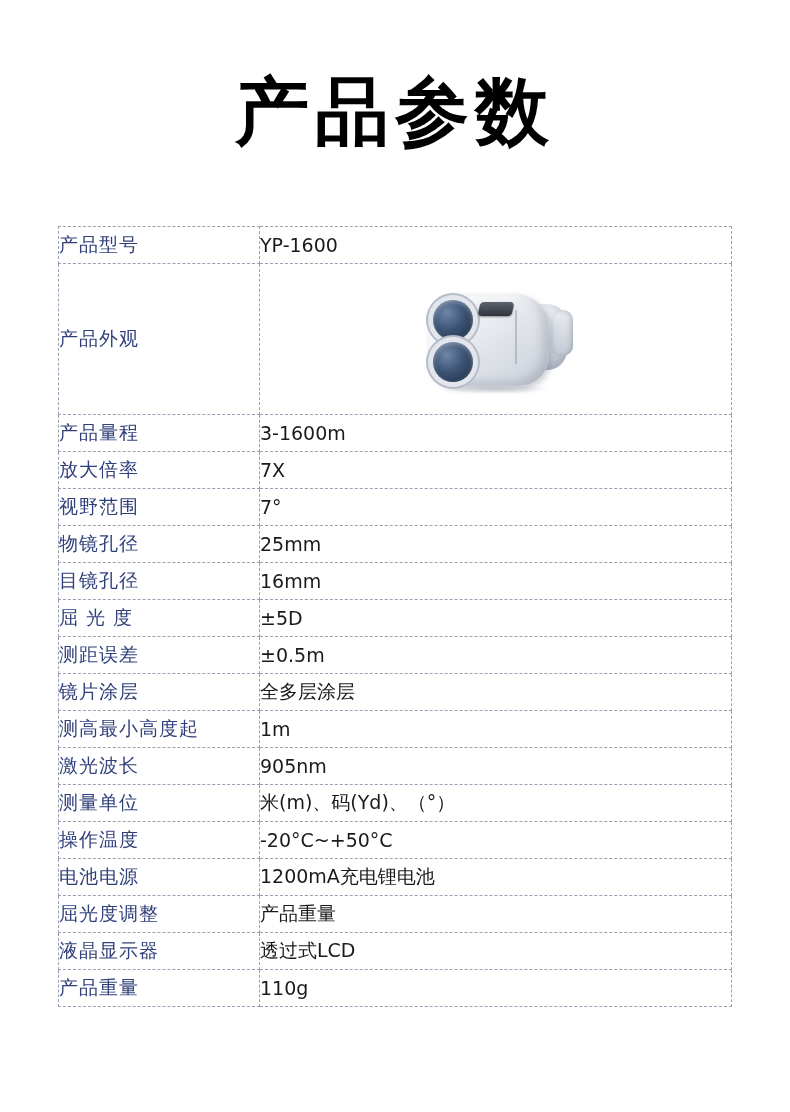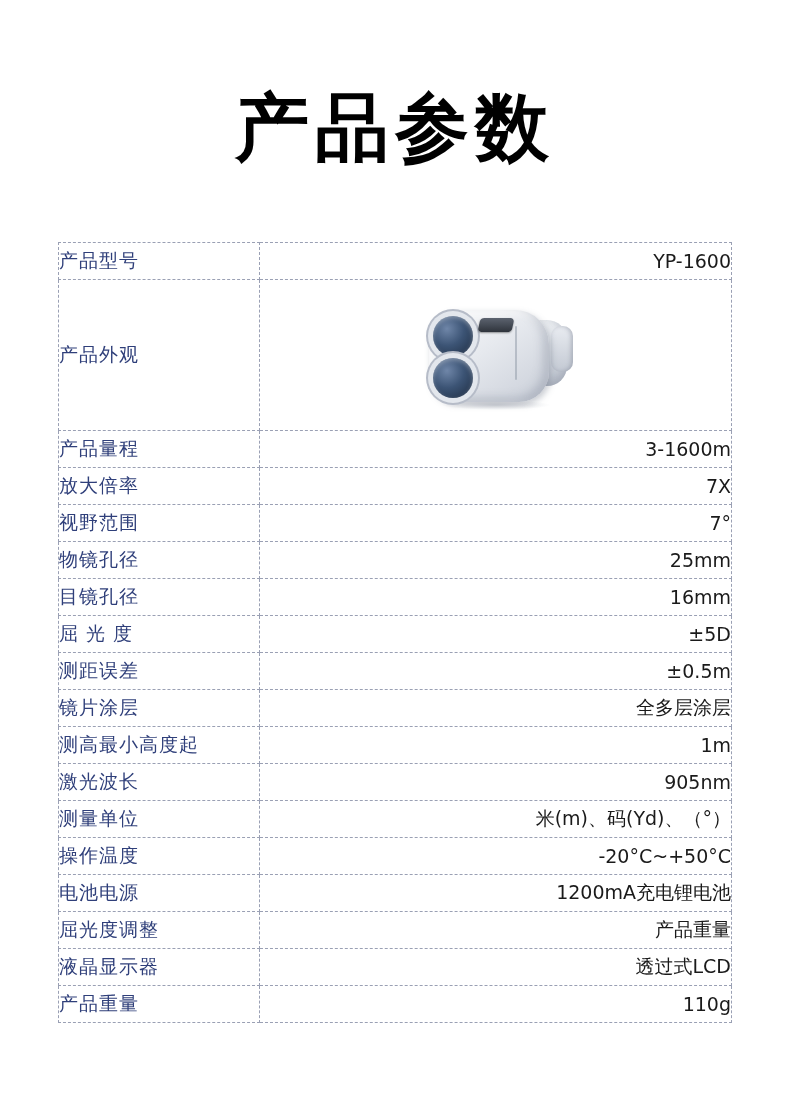--- a/index.html
+++ b/index.html
@@ -21,21 +21,21 @@
     position: relative;
     box-sizing: border-box;
   }
   .page-title {
     text-align: center;
     font-family: "DejaVu Sans", "Liberation Sans", sans-serif;
     font-weight: bold;
     font-size: 74px;
     letter-spacing: 6px;
     color: #000000;
-    margin: 16px;
+    margin: 0;
     padding-top: 74px;
     line-height: 1.0;
     user-select: none;
   }
   .spec-table-wrap {
     margin: 0 auto;
     margin-top: 78px;
     width: 674px;
   }
   table.spec-table {
@@ -56,21 +56,20 @@
     font-size: 19px;
     padding-left: 18px;
     letter-spacing: 1px;
     font-family: "DejaVu Sans", "Liberation Sans", sans-serif;
   }
   td.value {
     color: #1a1a1a;
     font-size: 19px;
     padding-left: 18px;
     font-family: "DejaVu Sans", "Liberation Sans", sans-serif;
-    text-align: right;
   }
   tr.image-row td {
     height: 150px;
   }
   tr.image-row td.value {
     text-align: center;
     padding-left: 0;
   }
   
   .product-figure {

